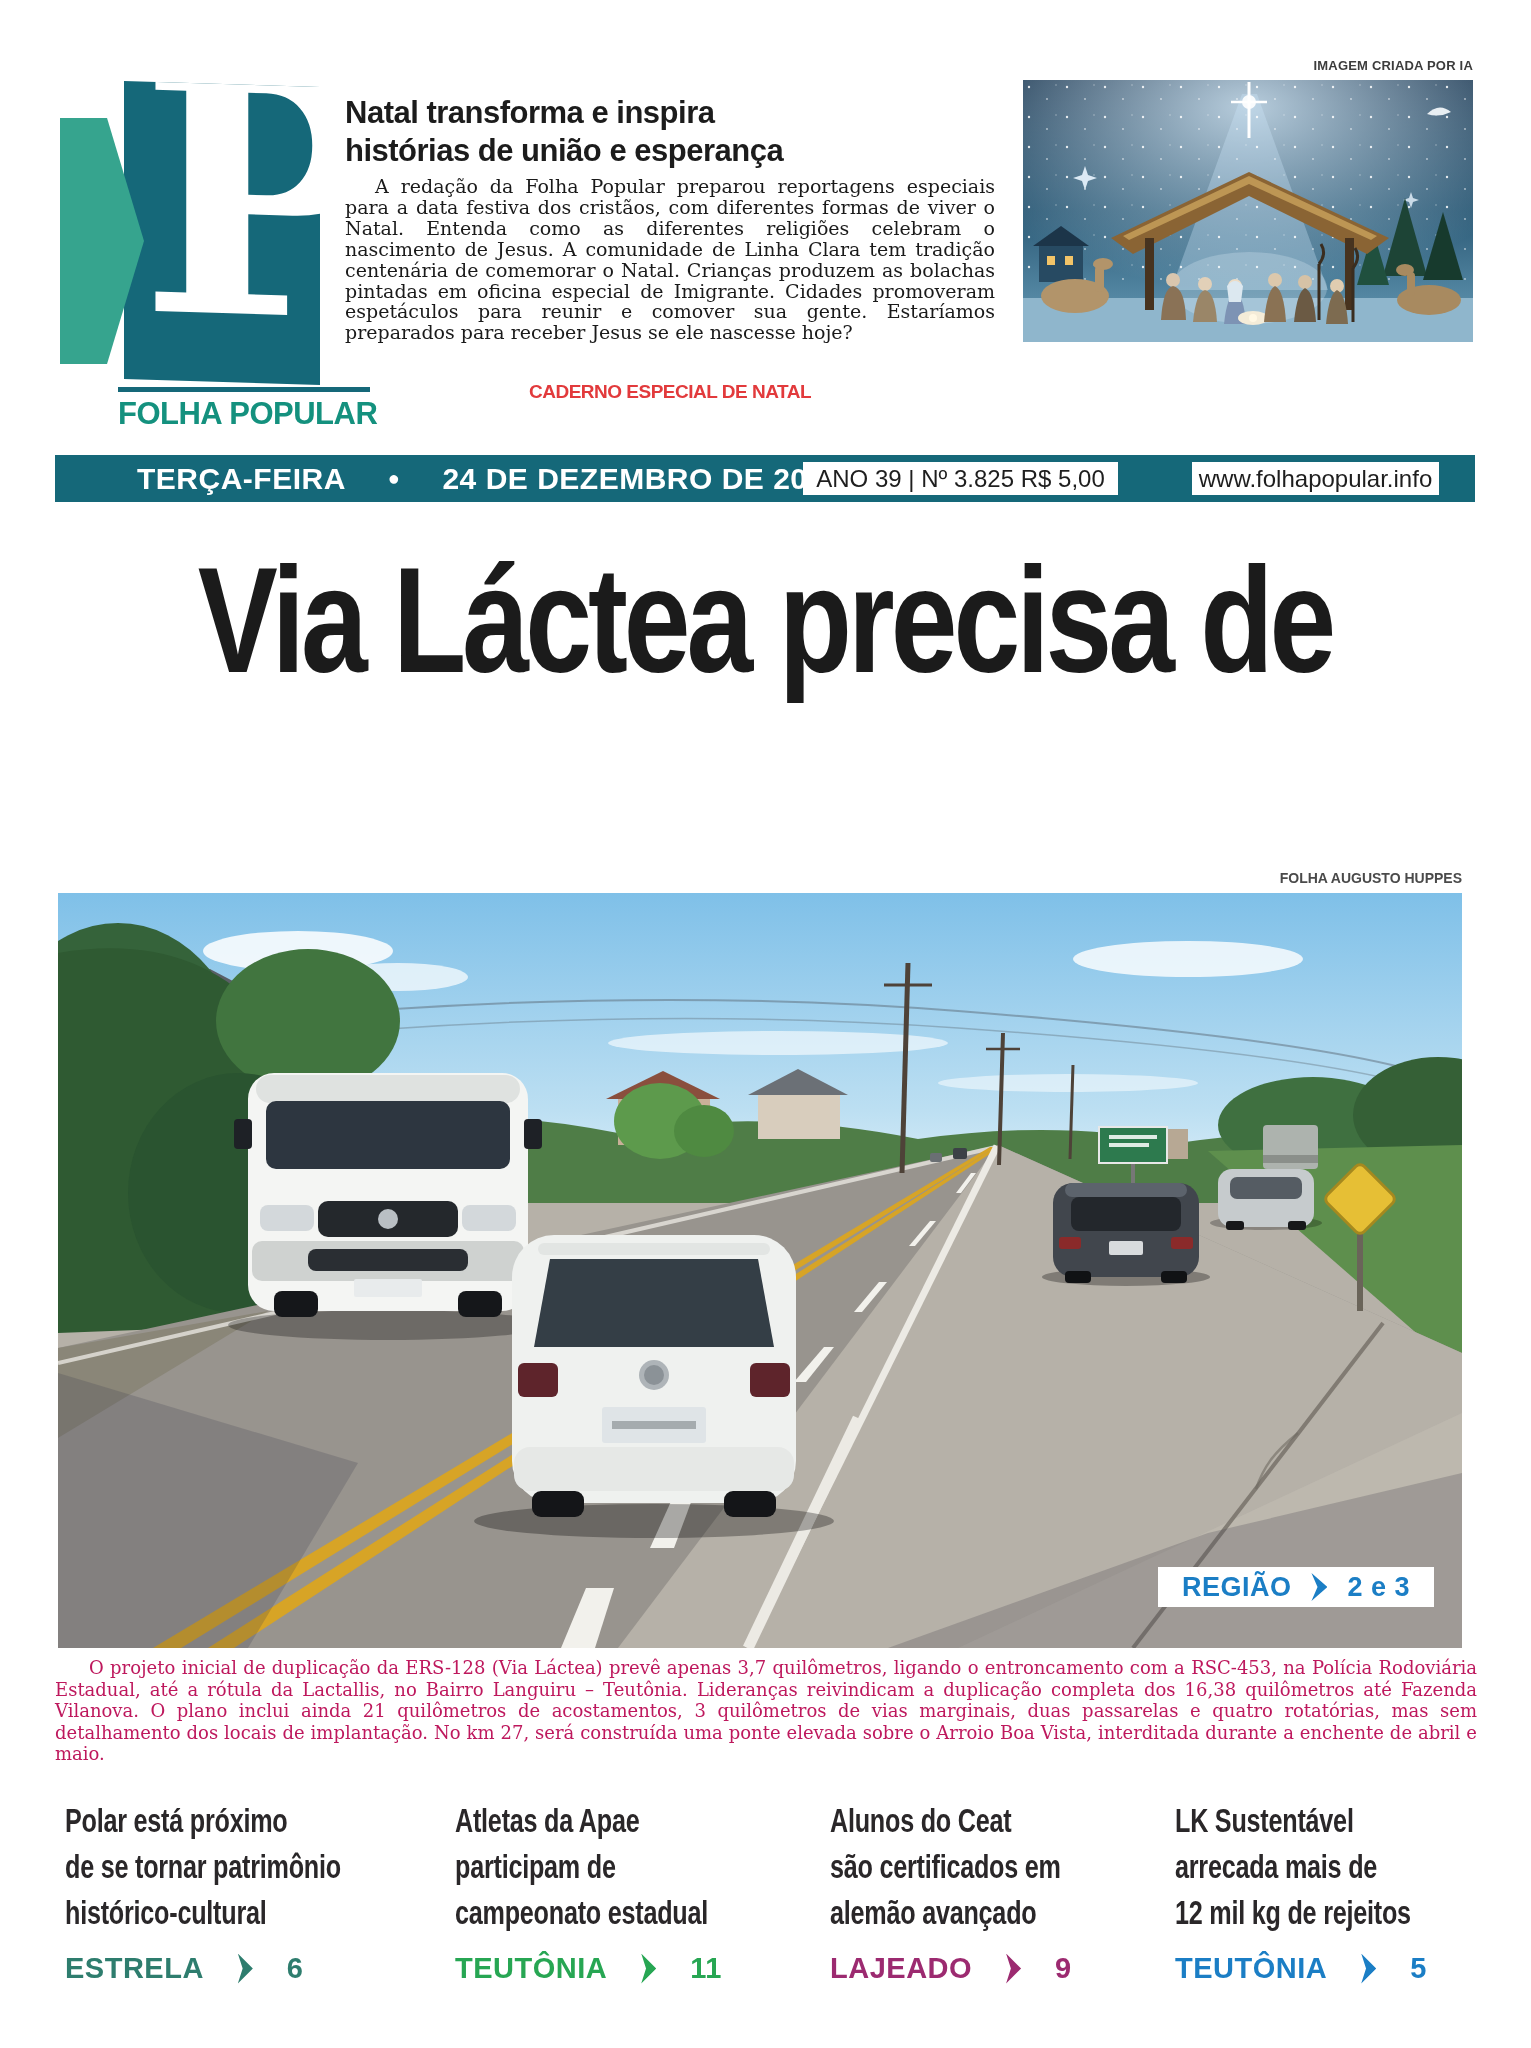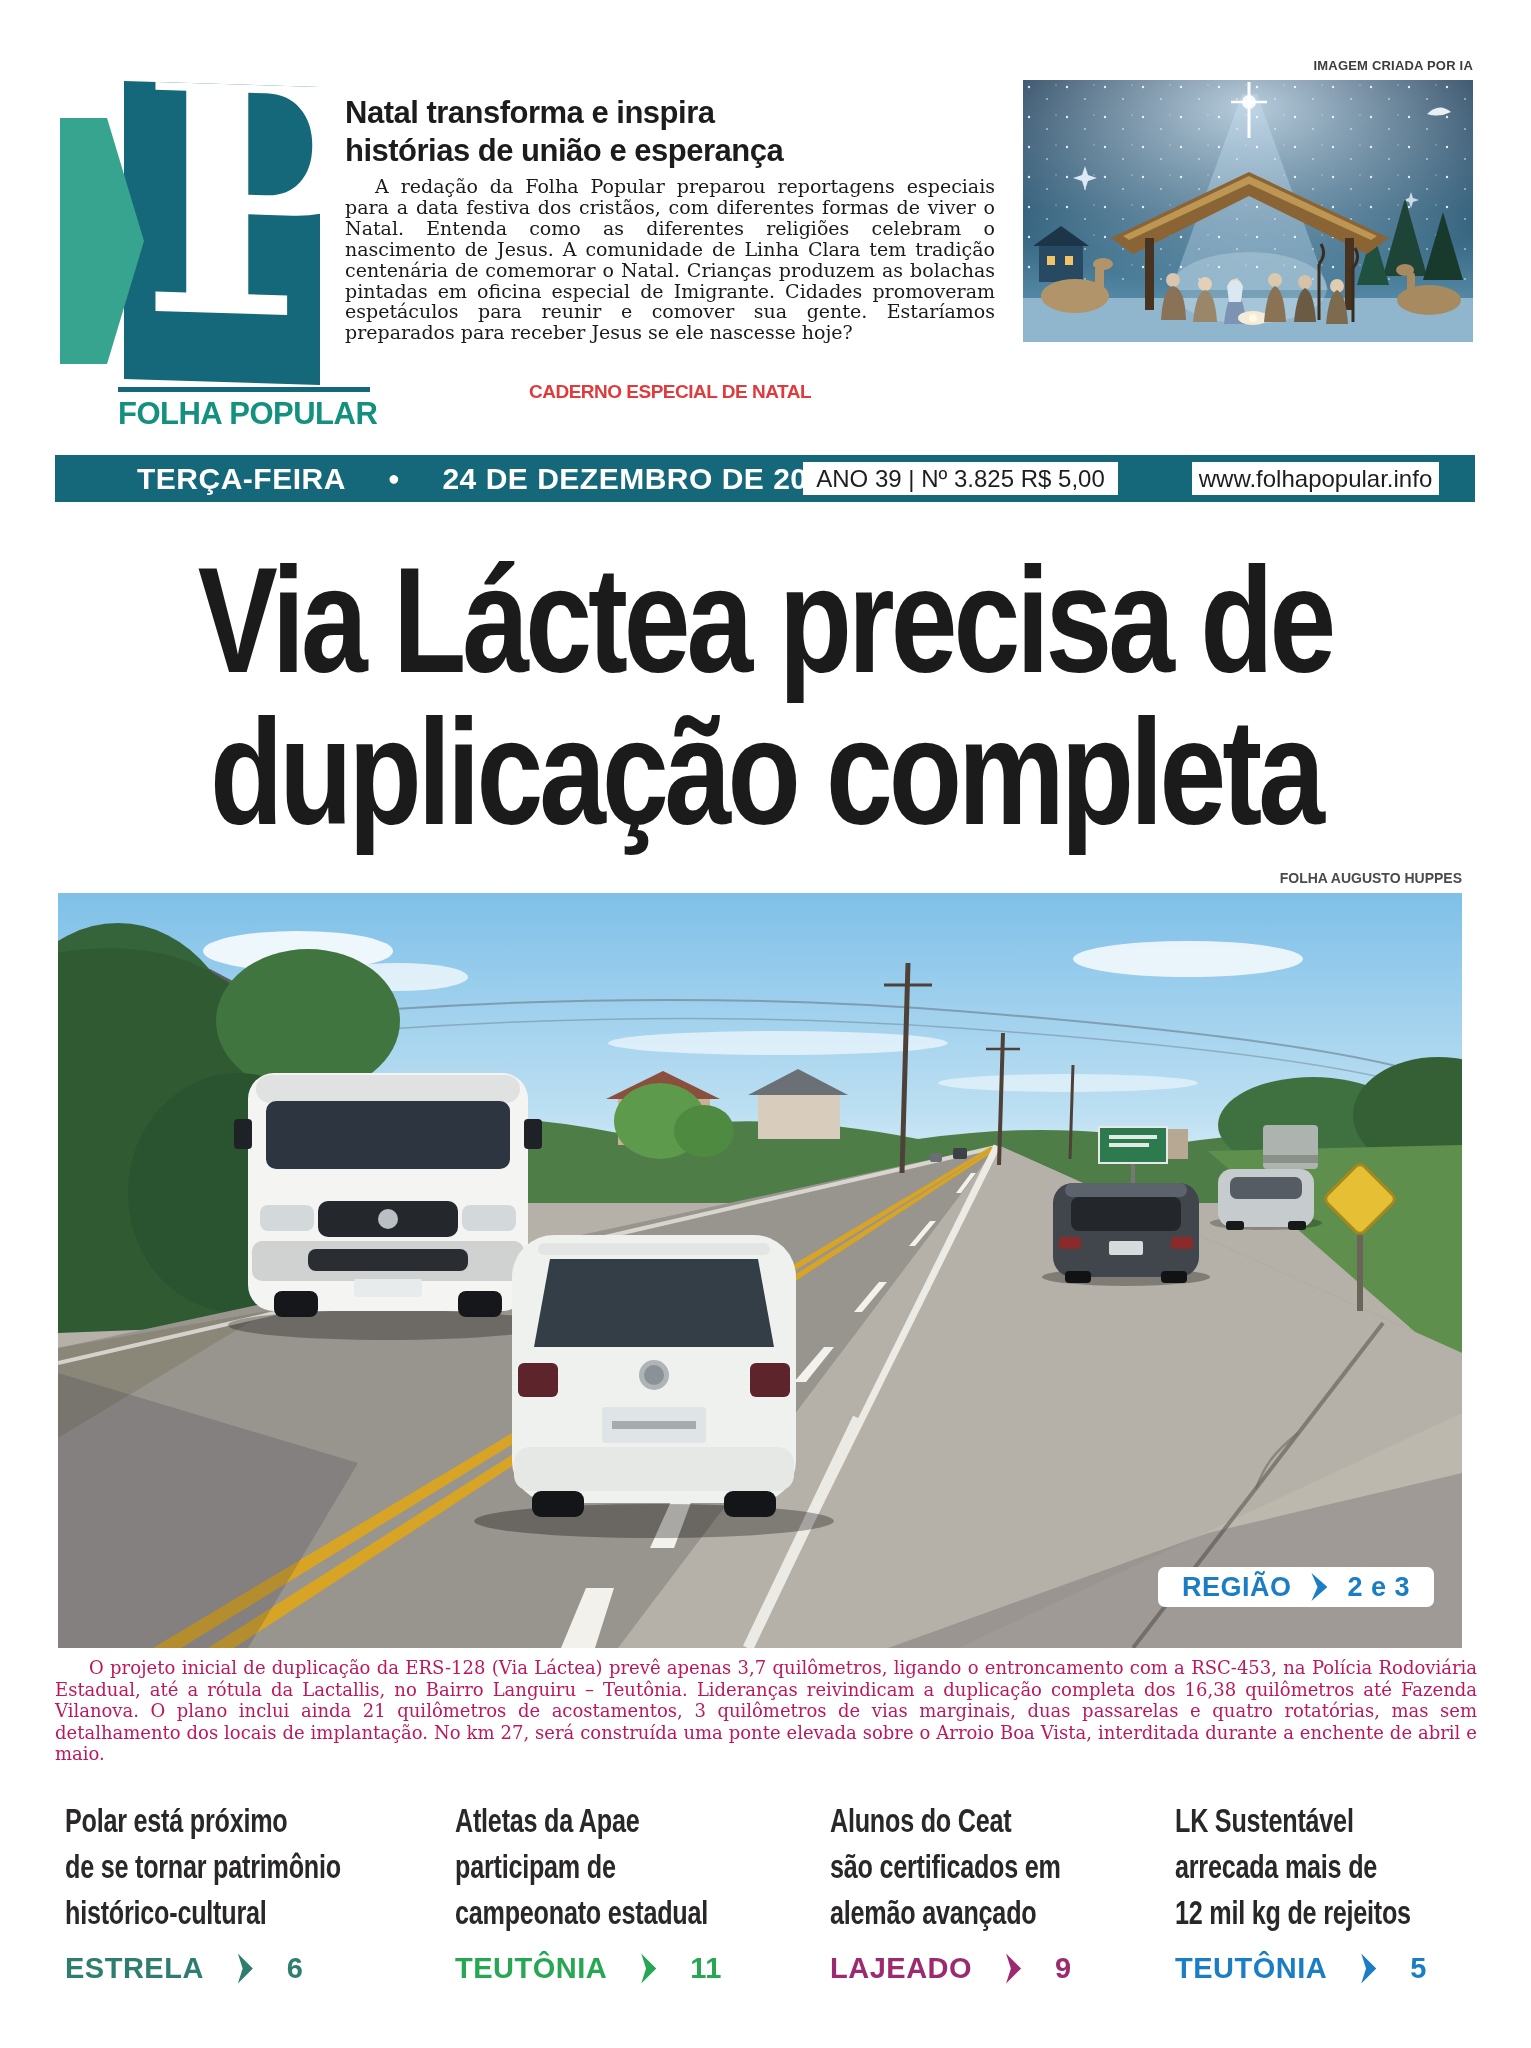--- a/index.html
+++ b/index.html
@@ -45,21 +45,21 @@
   .lead-h{position:absolute;left:0;width:1531px;text-align:center;color:#1b1b1b;font-weight:bold;}
   .lead-h .inner{display:inline-block;transform:scaleX(0.8);white-space:nowrap;font-size:150px;
         letter-spacing:-5px;line-height:1;}
   .lead-h1{top:545px;} .lead-h2{top:697px;}
 
   
   .photo-credit{position:absolute;left:0;top:870px;width:1462px;text-align:right;font-size:14px;
         font-weight:bold;color:#4a4a4a;}
   .photo{position:absolute;left:58px;top:893px;width:1404px;height:755px;overflow:hidden;background:#b6b1a8;}
   .region-badge{position:absolute;right:28px;bottom:41px;height:40px;background:#ffffff;display:flex;
-        align-items:center;gap:20px;padding:0 24px;border-radius:7px;}
+        align-items:center;gap:20px;padding:0 24px;}
   .region-badge .lbl,.region-badge .pgs{font-size:27px;font-weight:bold;color:#1b7ec5;letter-spacing:0.5px;}
   .badge-arrow{width:16px;height:28px;background:#1b7ec5;clip-path:polygon(0 0,100% 50%,0 100%,38% 50%);}
 
   
   .caption{position:absolute;left:55px;top:1657px;width:1422px;font-family:"DejaVu Serif","Liberation Serif",serif;
         font-size:18px;line-height:21.5px;text-align:justify;text-indent:34px;color:#be185d;}
 
   
   .teaser{position:absolute;top:1797px;width:400px;}
   .t0{left:65px;} .t1{left:455px;} .t2{left:830px;} .t3{left:1175px;}
@@ -175,23 +175,20 @@
       <span class="bullet">●</span>
       <span>24 DE DEZEMBRO DE 2024</span>
     </div>
     <div class="datebox box-edition">ANO 39 | Nº 3.825 R$ 5,00</div>
     <div class="datebox box-site">www.folhapopular.info</div>
   </div>
 
   <div class="lead-h lead-h1">
     <span class="inner">Via Láctea precisa de</span>
   </div>
-  <div class="lead-h lead-h2">
-    <span class="inner">duplicação completa</span>
-  </div>
 
   <div class="photo-credit">FOLHA AUGUSTO HUPPES</div>
   <div class="photo">
     <svg width="1404" height="755" viewBox="0 0 1404 755" xmlns="http://www.w3.org/2000/svg">
       <defs>
         <linearGradient id="sky" x1="0" y1="0" x2="0" y2="1">
           <stop offset="0" stop-color="#7fc0e8"></stop>
             <stop offset="0.7" stop-color="#bcdff2"></stop>
           <stop offset="1" stop-color="#e4f2fa"></stop>
         </linearGradient>

